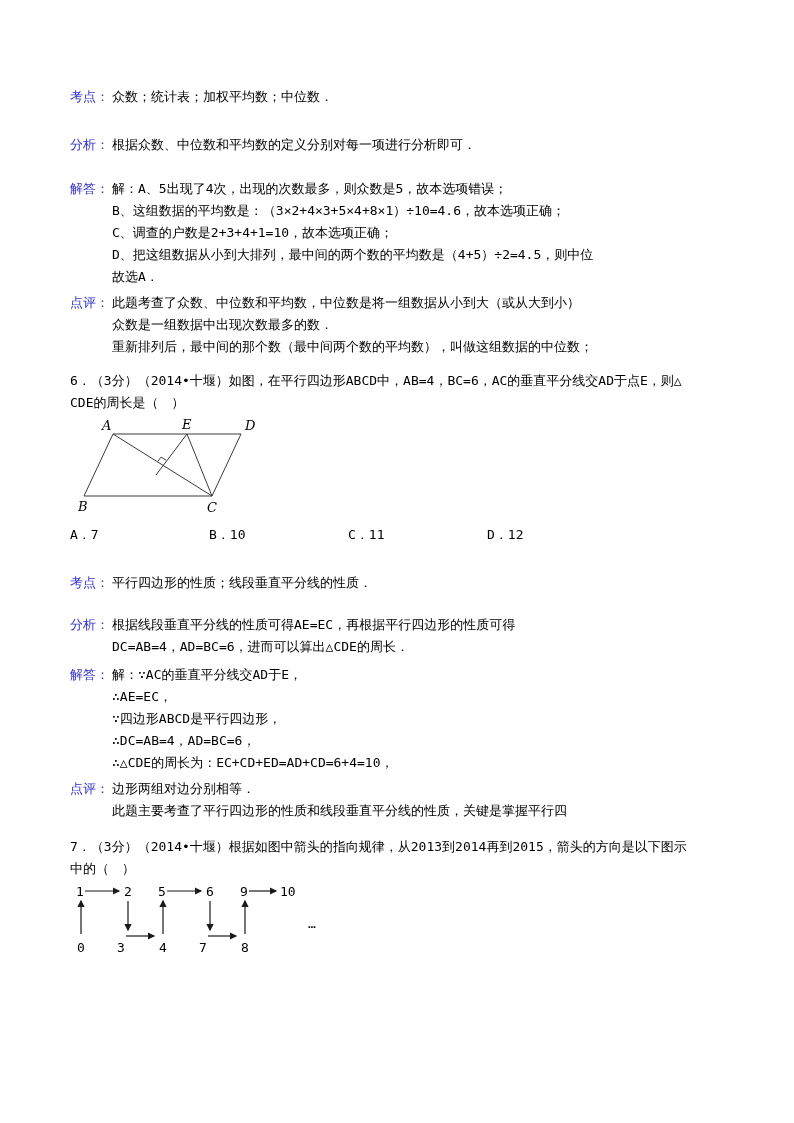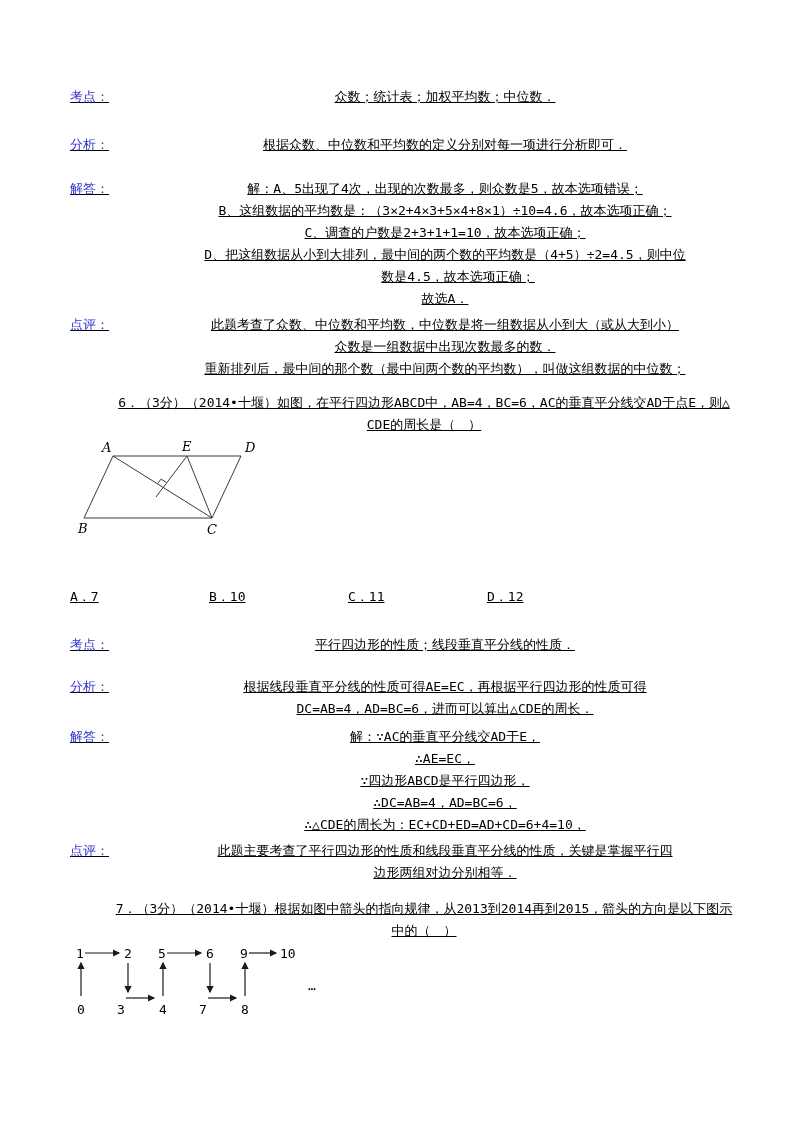--- a/index.html
+++ b/index.html
@@ -2,37 +2,37 @@
 <html><head>
 <meta charset="utf-8">
 <style>
   * { margin:0; padding:0; box-sizing:border-box; }
   html,body { background:#ffffff; }
   body {
     width:794px; height:1123px; overflow:hidden;
     font-family:"DejaVu Sans Mono","DejaVu Sans",sans-serif;
     font-size:13px; line-height:22px; color:#000;
   }
-  .page { padding:86px 16px 0 70px;text-decoration:underline; }
+  .page { padding:86px 16px 0 70px; }
   .block { display:flex; }
   .label { width:42px; flex-shrink:0; }
   .content { flex:1; min-width:0; }
-  .line { white-space:nowrap;text-align:center; }
+  .line { white-space:nowrap; }
   .ind { padding-left:26px; }
   .m4  { margin-bottom:4px; }
   .m6  { margin-bottom:6px; }
   .m14 { margin-bottom:14px; }
   .m16 { margin-bottom:12px; }
   .m22 { margin-bottom:22px; }
   .m24 { margin-bottom:20px; }
   .m26 { margin-bottom:26px; }
   .m28 { margin-bottom:26px; }
   .title { white-space:nowrap; }
   .options { display:flex; }
-  .options span { display:inline-block; width:139px; white-space:nowrap;margin-top:40px; }
+  .options span { display:inline-block; width:139px; white-space:nowrap; }
   .fig1wrap { margin:4px 0 6px 8px; height:100px; }
   .fig2wrap { margin:2px 0 0 0; height:80px; }
   svg text { font-size:13px; fill:#000; }
   svg .vlabel { font-family:"DejaVu Serif",serif; font-style:italic; }
   svg .num { font-family:"DejaVu Sans Mono",monospace; }
 </style>
 </head>
 <body>
 
 <div class="page">
@@ -49,23 +49,22 @@
     <div class="content">
         <div class="line">根据众数、中位数和平均数的定义分别对每一项进行分析即可．</div>
       </div>
   </div>
 
   <div class="block m4">
     <div class="label" style="color: rgb(51, 51, 204);">解答：</div>
     <div class="content">
       <div class="line">解：A、5出现了4次，出现的次数最多，则众数是5，故本选项错误；</div>
       <div class="line">B、这组数据的平均数是：（3×2+4×3+5×4+8×1）÷10=4.6，故本选项正确；</div>
-      <div class="line">C、调查的户数是2+3+1+1=10，故本选项正确；</div>
+      <div class="line">C、调查的户数是2+3+4+1=10，故本选项正确；</div>
       <div class="line">D、把这组数据从小到大排列，最中间的两个数的平均数是（4+5）÷2=4.5，则中位</div>
-      <div class="line ind">数是4.5，故本选项正确；</div>
       <div class="line">故选A．</div>
     </div>
   </div>
 
   <div class="block m16">
     <div class="label" style="color: rgb(51, 51, 204);">点评：</div>
     <div class="content">
       <div class="line">此题考查了众数、中位数和平均数，中位数是将一组数据从小到大（或从大到小）</div>
       <div class="line">众数是一组数据中出现次数最多的数．</div>
       <div class="line">重新排列后，最中间的那个数（最中间两个数的平均数），叫做这组数据的中位数；</div>
@@ -123,22 +122,22 @@
       <div class="line">∴AE=EC，</div>
       <div class="line">∵四边形ABCD是平行四边形，</div>
       <div class="line">∴DC=AB=4，AD=BC=6，</div>
       <div class="line">∴△CDE的周长为：EC+CD+ED=AD+CD=6+4=10，</div>
     </div>
   </div>
 
   <div class="block m14">
     <div class="label" style="color: rgb(51, 51, 204);">点评：</div>
     <div class="content">
+      <div class="line">边形两组对边分别相等．</div>
       <div class="line">此题主要考查了平行四边形的性质和线段垂直平分线的性质，关键是掌握平行四</div>
-      <div class="line">边形两组对边分别相等．</div>
     </div>
   </div>
 
   <div>
     <div class="title line">7．（3分）（2014•十堰）根据如图中箭头的指向规律，从2013到2014再到2015，箭头的方向是以下图示</div>
     <div class="title line">中的（　）</div>
   </div>
 
   <div class="fig2wrap">
     <svg width="280" height="80" viewBox="0 0 280 80">

